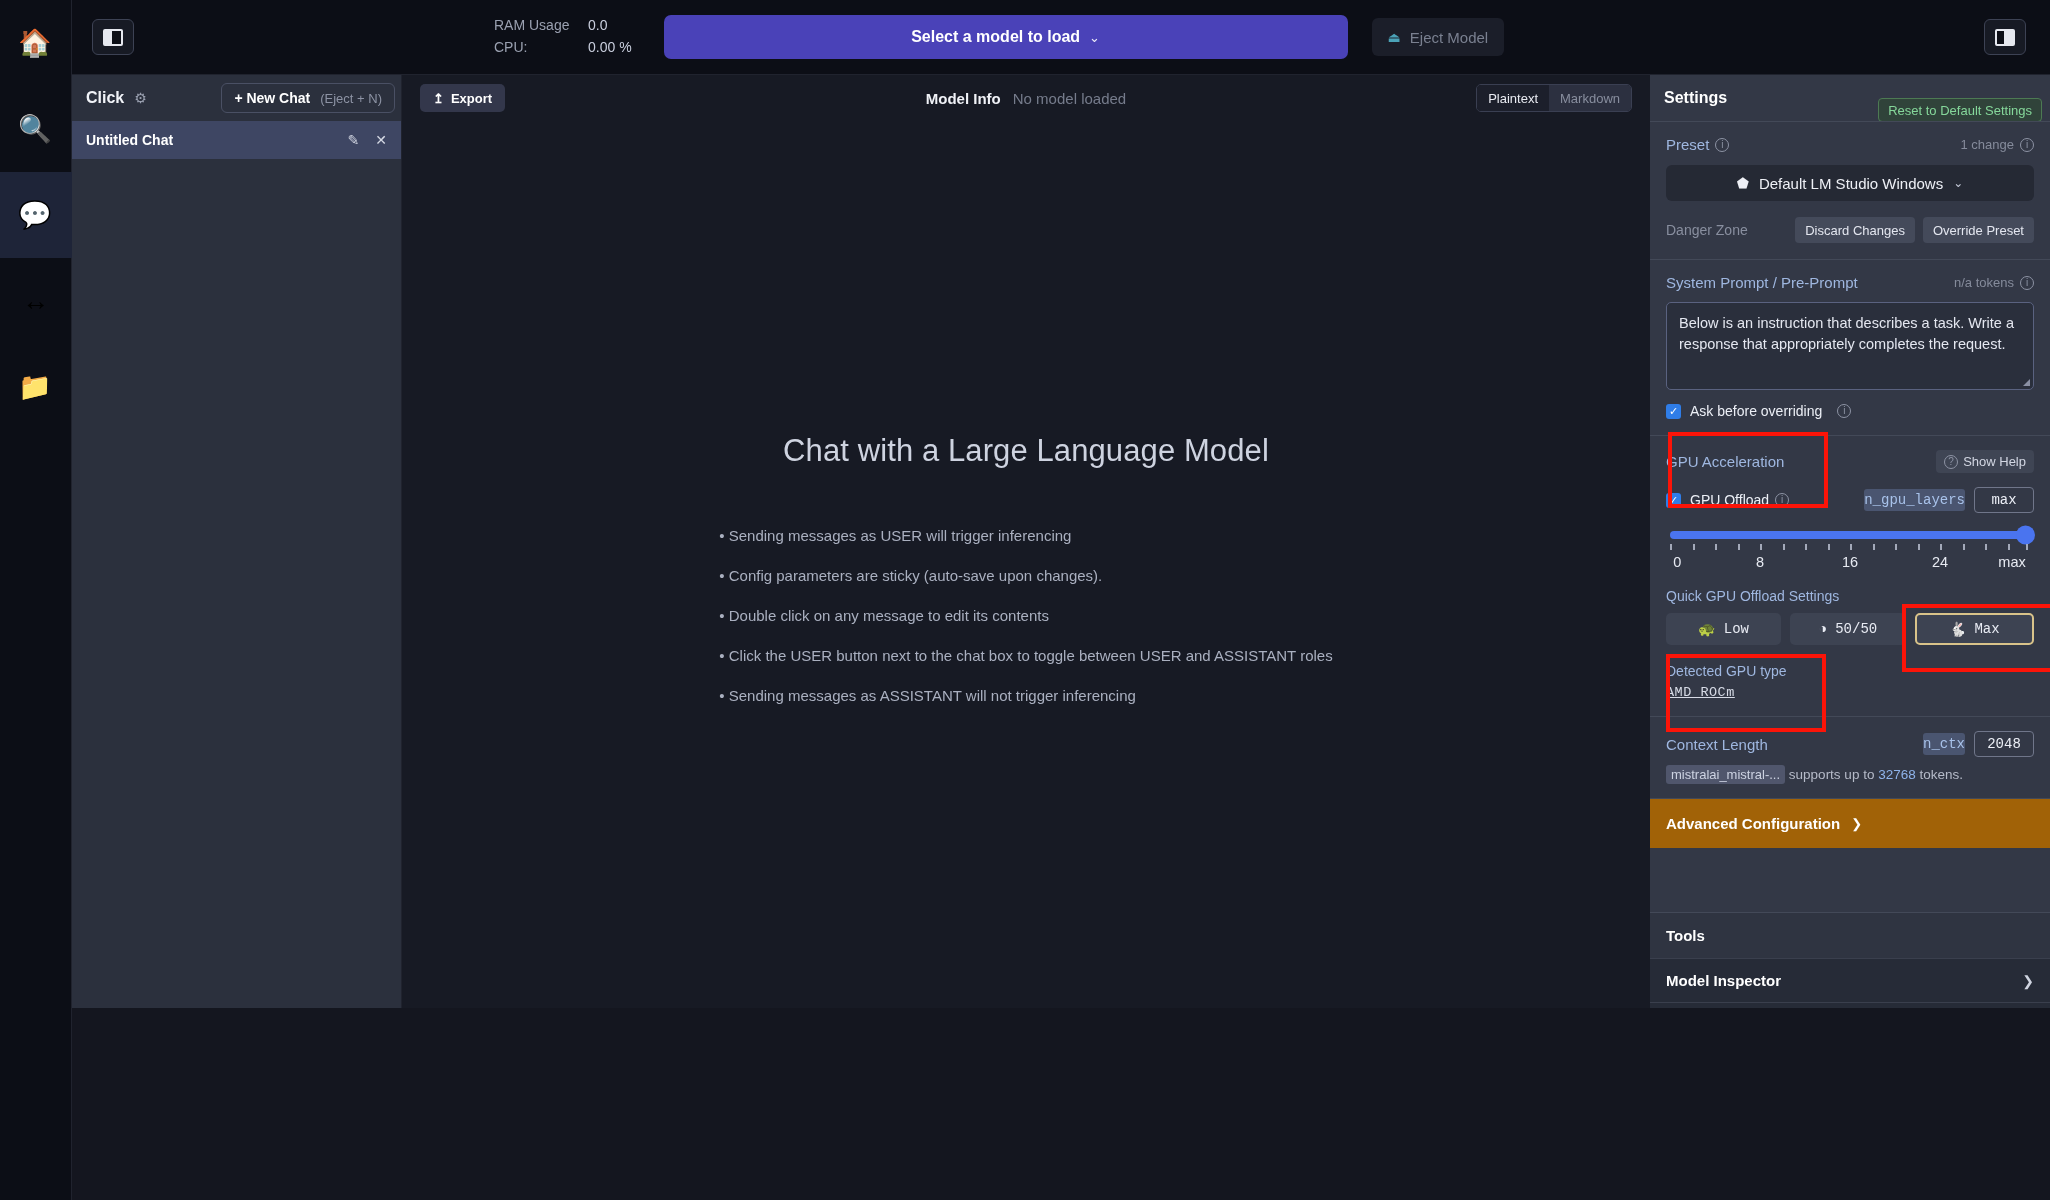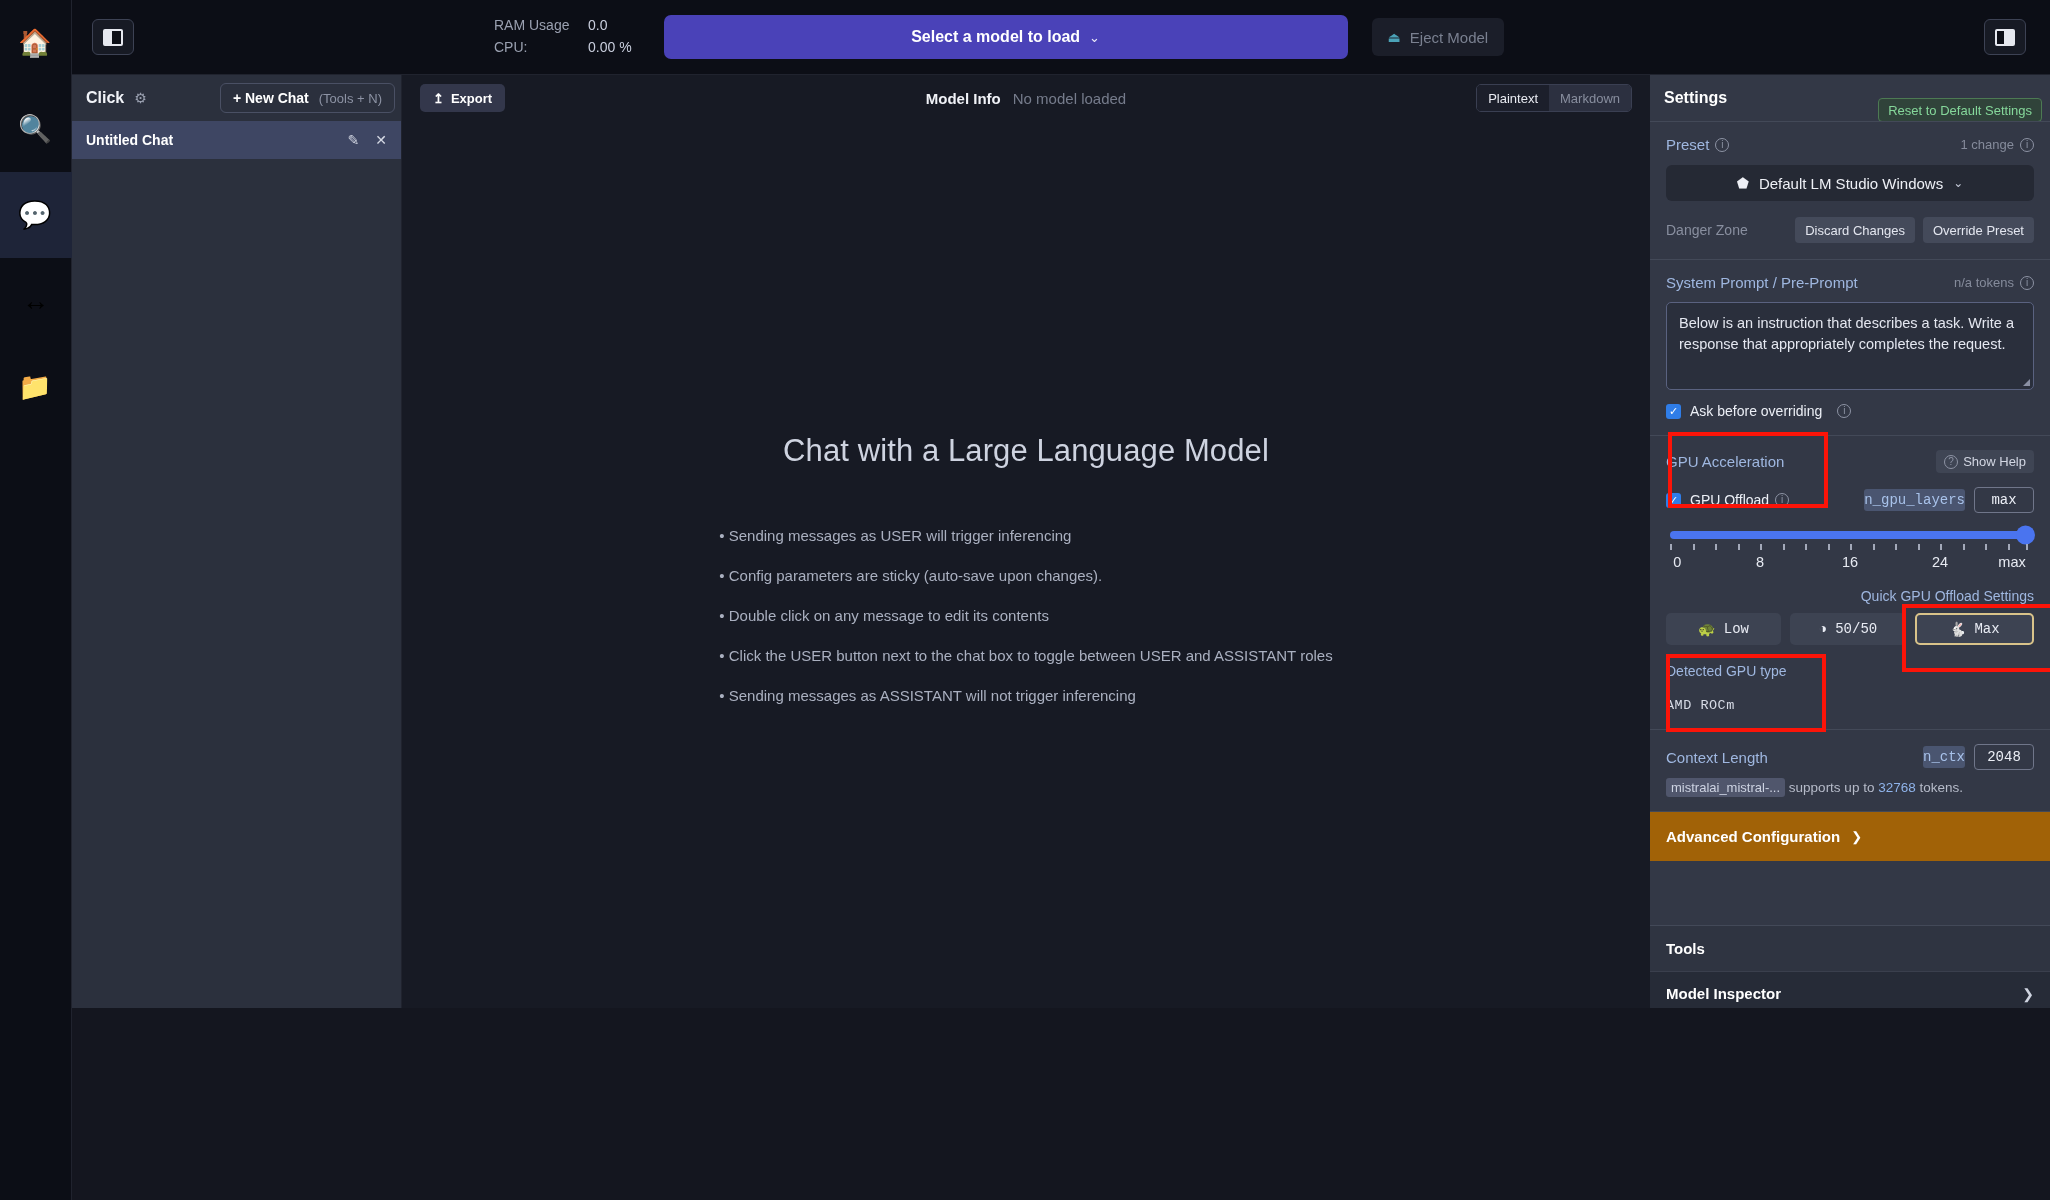--- a/index.html
+++ b/index.html
@@ -311,39 +311,40 @@
     position: absolute; top: 0; width: 2px; height: 6px;
     background: #a3a9b9; display: block;
   }
   .tick-labels {
     position: relative; height: 18px; margin-top: 2px;
     color: #e7eaf2; font-size: 14.5px;
   }
   .tick-labels span { position: absolute; top: 0; transform: translateX(-50%); }
 
   .quick-title {
-    margin-top: 16px; text-align: right;
+    margin-top: 16px; text-align: left;
     color: #9fb7e0; font-size: 14px;
   }
   .quick-btns { margin-top: 9px; display: flex; gap: 9px; }
   .qbtn {
     flex: 1 1 0; height: 32px;
     background: #3d4352; border-radius: 5px;
     display: flex; align-items: center; justify-content: center; gap: 8px;
     color: #e8ebf3; font-size: 14px;
     font-family: "Liberation Mono", monospace;
     cursor: pointer;
   }
   .qbtn.sel { border: 2px solid #d9c38a; background: #3d4352; }
 
   .detected-title { margin-top: 18px; color: #9fb7e0; font-size: 14px; }
   .detected-val {
-    margin-top: 19px; color: #d7dbe6; font-size: 13.5px;
+    margin-top: 6px; color: #d7dbe6; font-size: 13.5px;
     font-family: "Liberation Mono", monospace;
     letter-spacing: .5px;
+    text-decoration: underline;
   }
 
   
   .redbox {
     position: absolute;
     border: 4px solid #fc1408;
     pointer-events: none;
     z-index: 5;
   }
 
@@ -435,21 +436,21 @@
   </div>
 
   <div class="bodyrow">
 
     <div class="chats">
       <div class="chats-head">
         <span class="chats-title">Click</span>
         <span class="gear">⚙</span>
         <div class="new-chat">
           <span class="nc-label">+ New Chat</span>
-          <span class="nc-kbd">(Tools + N)</span>
+          <span class="nc-kbd">(Eject + N)</span>
         </div>
       </div>
       <div class="chat-item selected">
         <span class="chat-name">Untitled Chat</span>
         <span class="chat-actions">
           <span>✎</span>
           <span>✕</span>
         </span>
       </div>
     </div>

